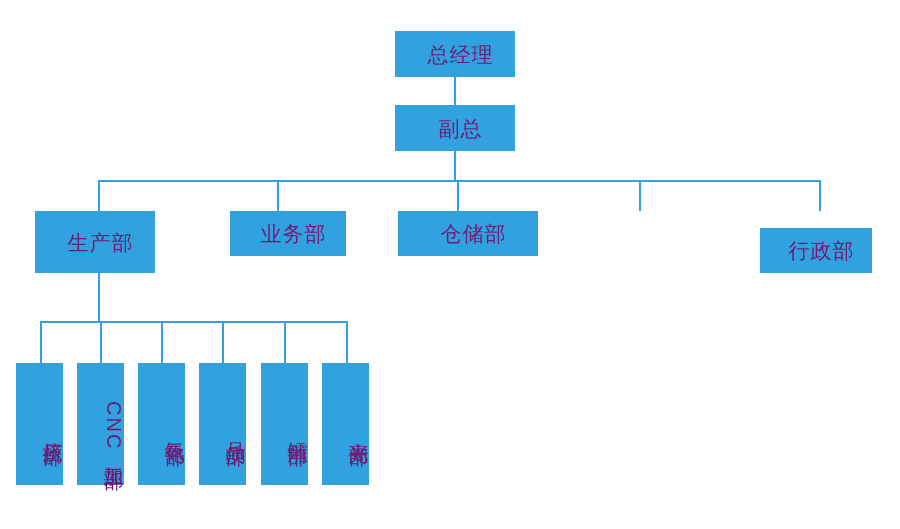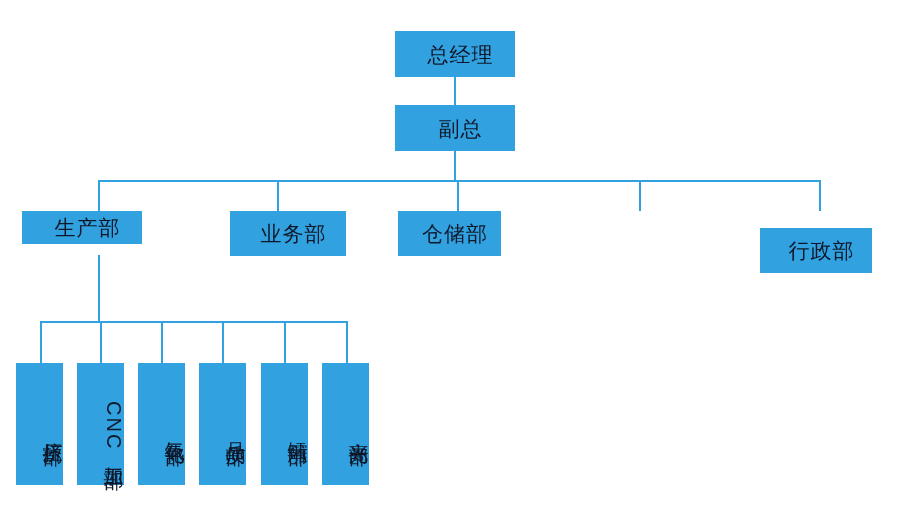--- a/index.html
+++ b/index.html
@@ -18,21 +18,21 @@
   #chart {
     position: relative;
     width: 900px;
     height: 529px;
   }
 
   
   .node {
     position: absolute;
     background: #31a2df;
-    color: #0f172a;
+    color: #701a75;
     display: flex;
     align-items: center;
     justify-content: center;
     box-sizing: border-box;
     z-index: 2;
     padding-left: 11px;
   }
 
   .node-h {
     font-size: 21px;
@@ -99,27 +99,27 @@
   <div class="line v-line" style="left:346px; top:321px; height:42px;"></div>
 
   <div class="node node-h" style="left:395px; top:31px; width:120px; height:46px;">
     <span>总经理</span>
   </div>
 
   <div class="node node-h" style="left:395px; top:105px; width:120px; height:46px;text-align:right;">
     <span>副总</span>
   </div>
 
-  <div class="node node-h" style="left:22px; top:211px; width:120px; height:33px;">
+  <div class="node node-h" style="left:35px; top:211px; width:120px; height:62px;">
     <span>生产部</span>
   </div>
   <div class="node node-h" style="left:230px; top:211px; width:116px; height:45px;">
     <span>业务部</span>
   </div>
-  <div class="node node-h" style="left:398px; top:211px; width:103px; height:45px;">
+  <div class="node node-h" style="left:398px; top:211px; width:140px; height:45px;">
     <span>仓储部</span>
   </div>
   <div class="node node-h" style="left:760px; top:228px; width:112px; height:45px;">
     <span>行政部</span>
   </div>
 
   <div class="node node-v" style="left:16px; top:363px; width:47px; height:122px;">
     <span class="vlabel">挤压部</span>
   </div>
   <div class="node node-v rotate-latin" style="left:77px; top:363px; width:47px; height:122px;">

